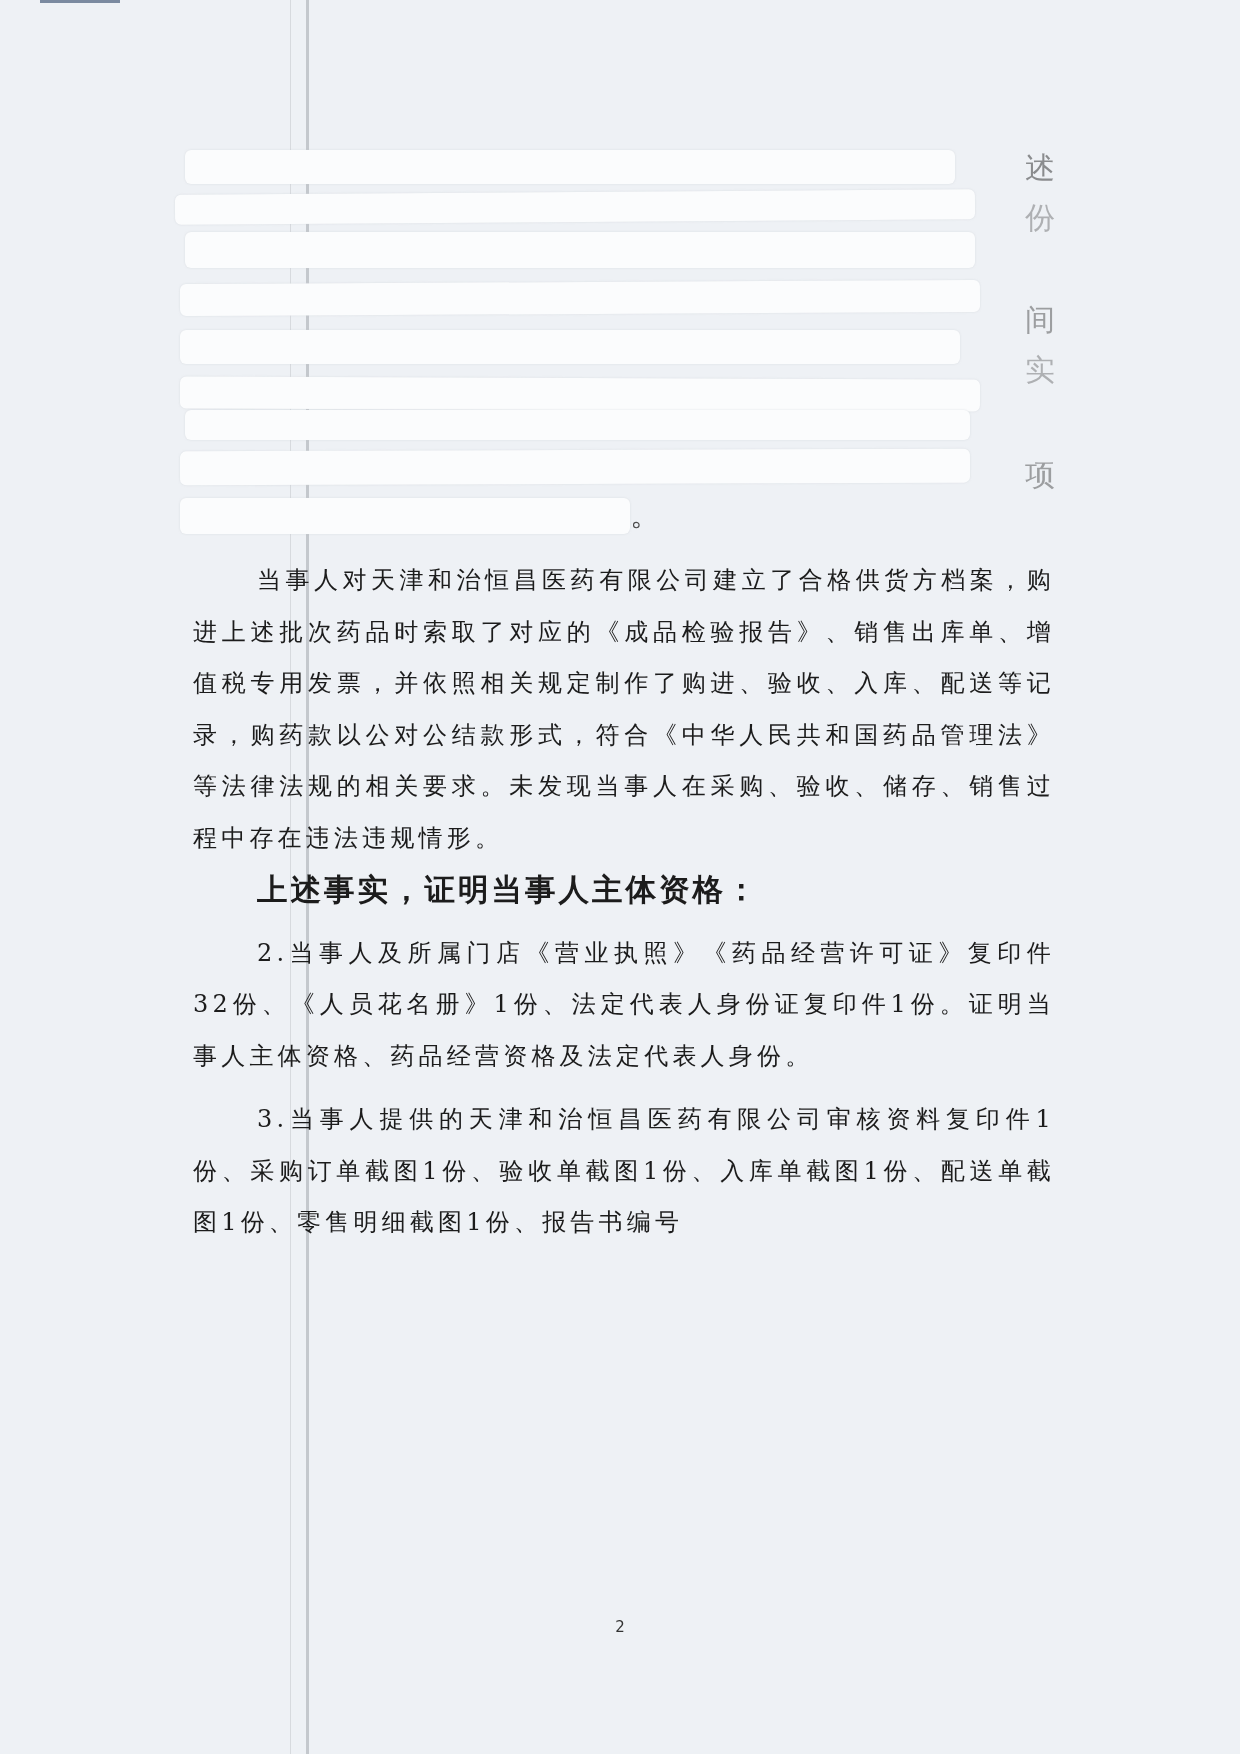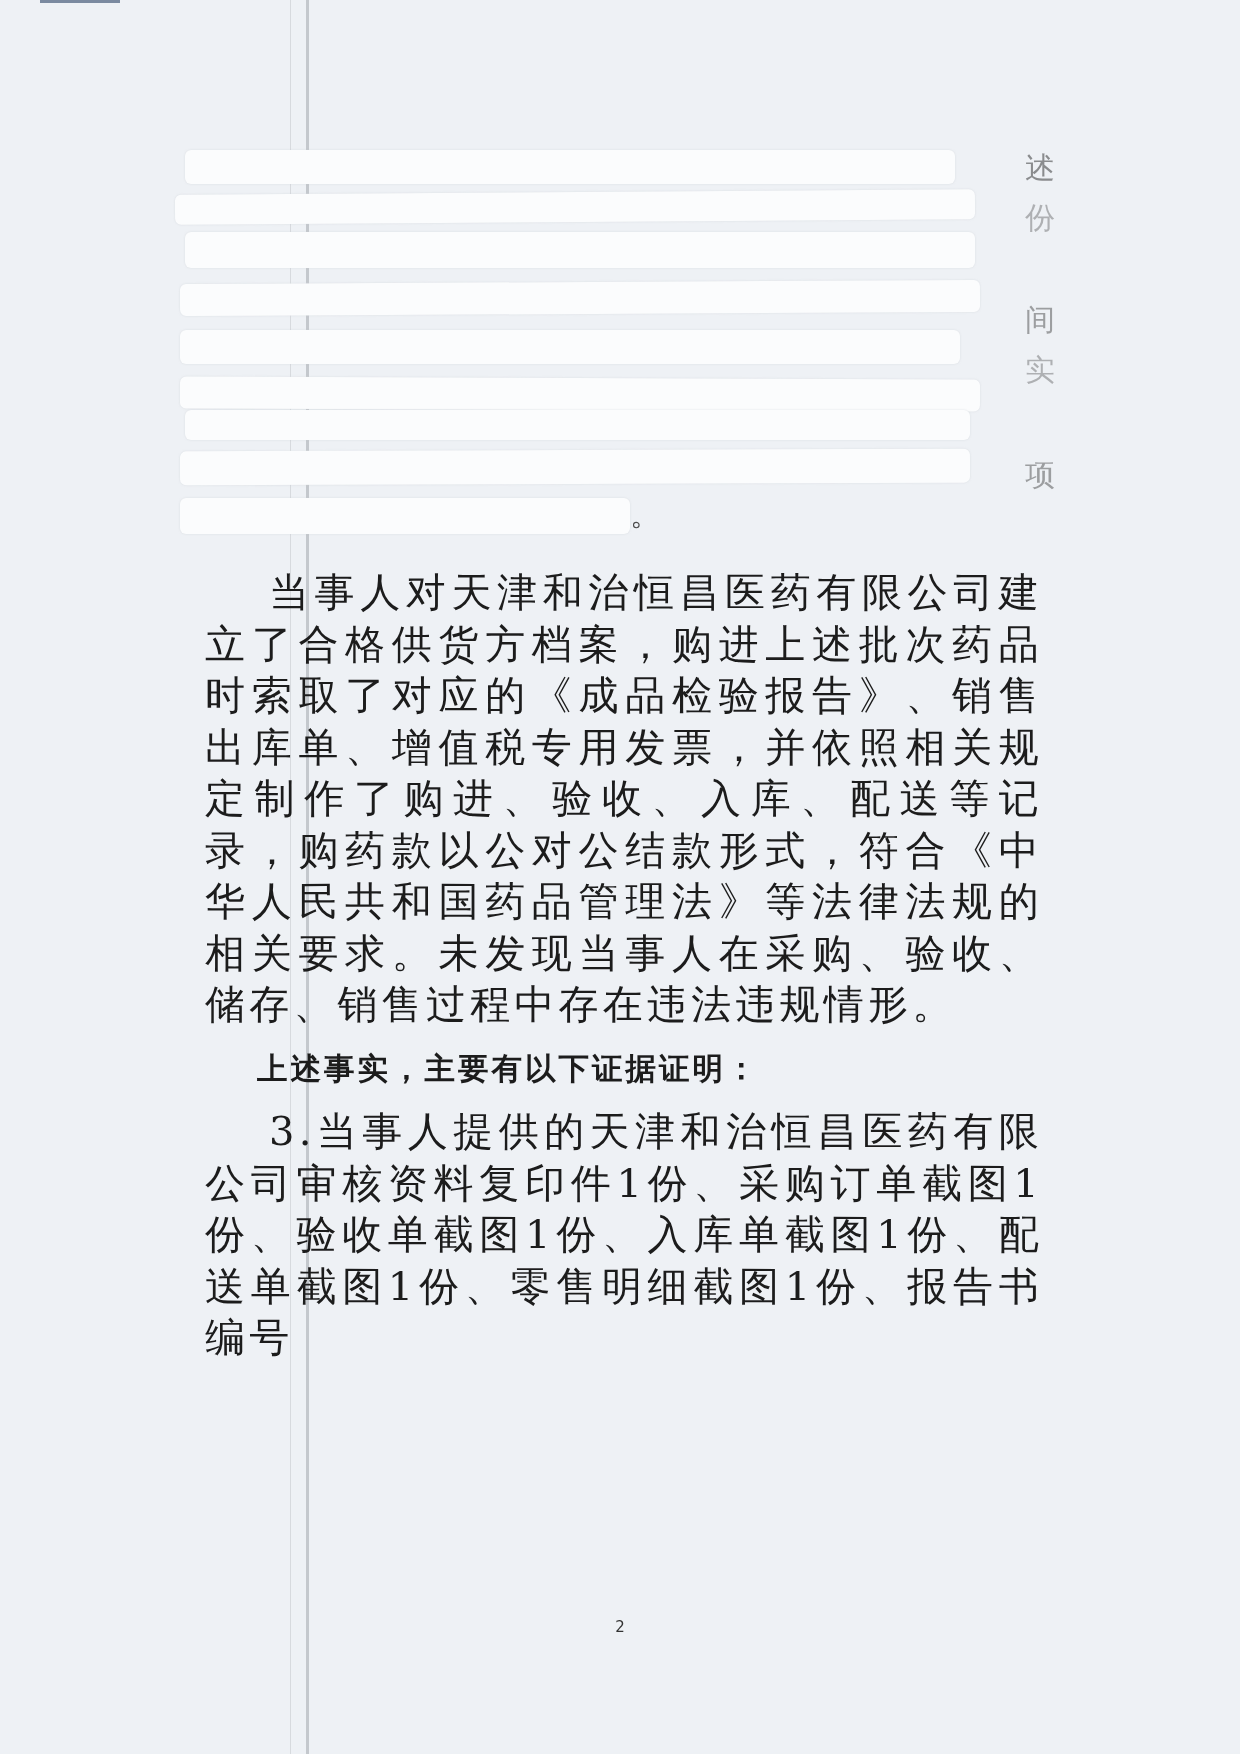--- a/index.html
+++ b/index.html
@@ -52,22 +52,22 @@
       color: #3a3a3a;
       opacity: 0.55;
     }
     .content {
       position: absolute;
       left: 193px;
       top: 555px;
       width: 862px;
     }
     .para {
-      margin: 12px;
-      font-size: 40px;
+      margin: 0;
+      font-size: 24px;
       line-height: 51.5px;
       letter-spacing: 4.2px;
       text-align: justify;
       text-indent: 64px;
     }
     .para.gap-top { margin-top: 12px; }
     .heading {
       margin: 0;
       font-size: 30.5px;
       line-height: 51.5px;
@@ -109,20 +109,21 @@
   <span class="redaction-edge-char" style="left:840px;top:48px;opacity:0.35;">份</span>
   <span class="redaction-edge-char" style="left:840px;top:150px;opacity:0.45;">间</span>
   <span class="redaction-edge-char" style="left:840px;top:200px;opacity:0.35;">实</span>
   <span class="redaction-edge-char" style="left:840px;top:305px;opacity:0.45;">项</span>
   <span class="redaction-edge-char" style="left:445px;top:345px;opacity:0.9;">。</span>
 </div>
 
 <div class="content">
   <p class="para">当事人对天津和治恒昌医药有限公司建立了合格供货方档案，购进上述批次药品时索取了对应的《成品检验报告》、销售出库单、增值税专用发票，并依照相关规定制作了购进、验收、入库、配送等记录，购药款以公对公结款形式，符合《中华人民共和国药品管理法》等法律法规的相关要求。未发现当事人在采购、验收、储存、销售过程中存在违法违规情形。</p>
 
-  <p class="heading">上述事实，主要有以下证据证明：</p>
+  <p class="heading">上述事实，证明当事人主体资格：</p>
 
 
+  <p class="para gap-top"><span>2.</span><span>当事人及所属门店《营业执照》《药品经营许可证》复印件32份、《人员花名册》1份、法定代表人身份证复印件1份。证明当事人主体资格、药品经营资格及法定代表人身份。</span></p>
 
   <p class="para gap-top"><span>3.</span><span>当事人提供的天津和治恒昌医药有限公司审核资料复印件1份、采购订单截图1份、验收单截图1份、入库单截图1份、配送单截图1份、零售明细截图1份、报告书编号</span></p>
 </div>
 
 <div class="page-number">2</div>
 
 </body></html>

